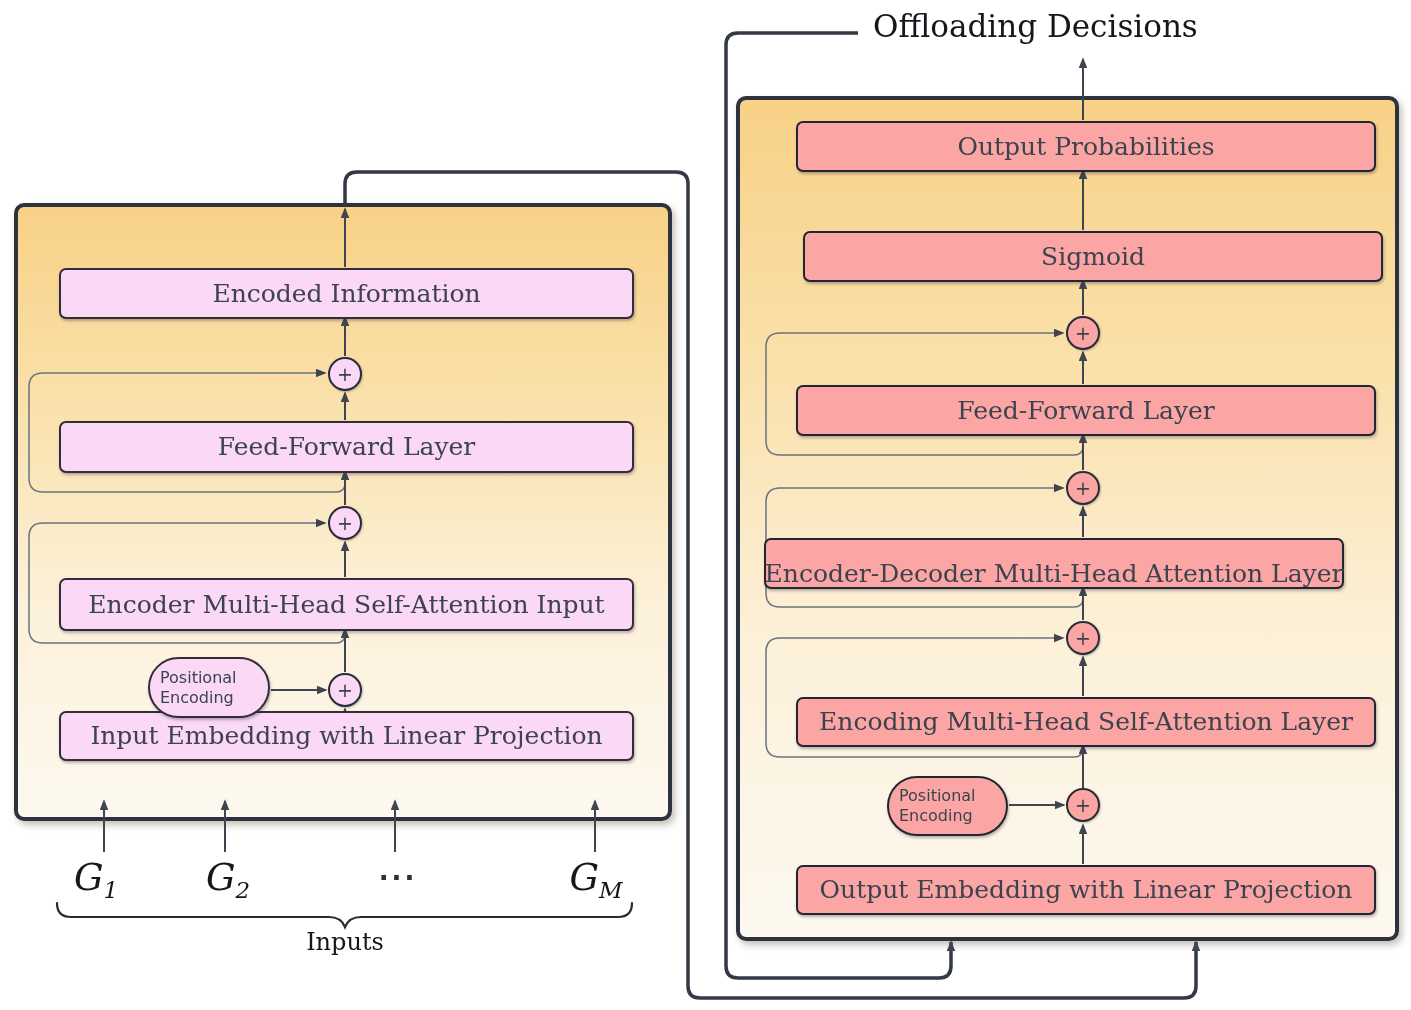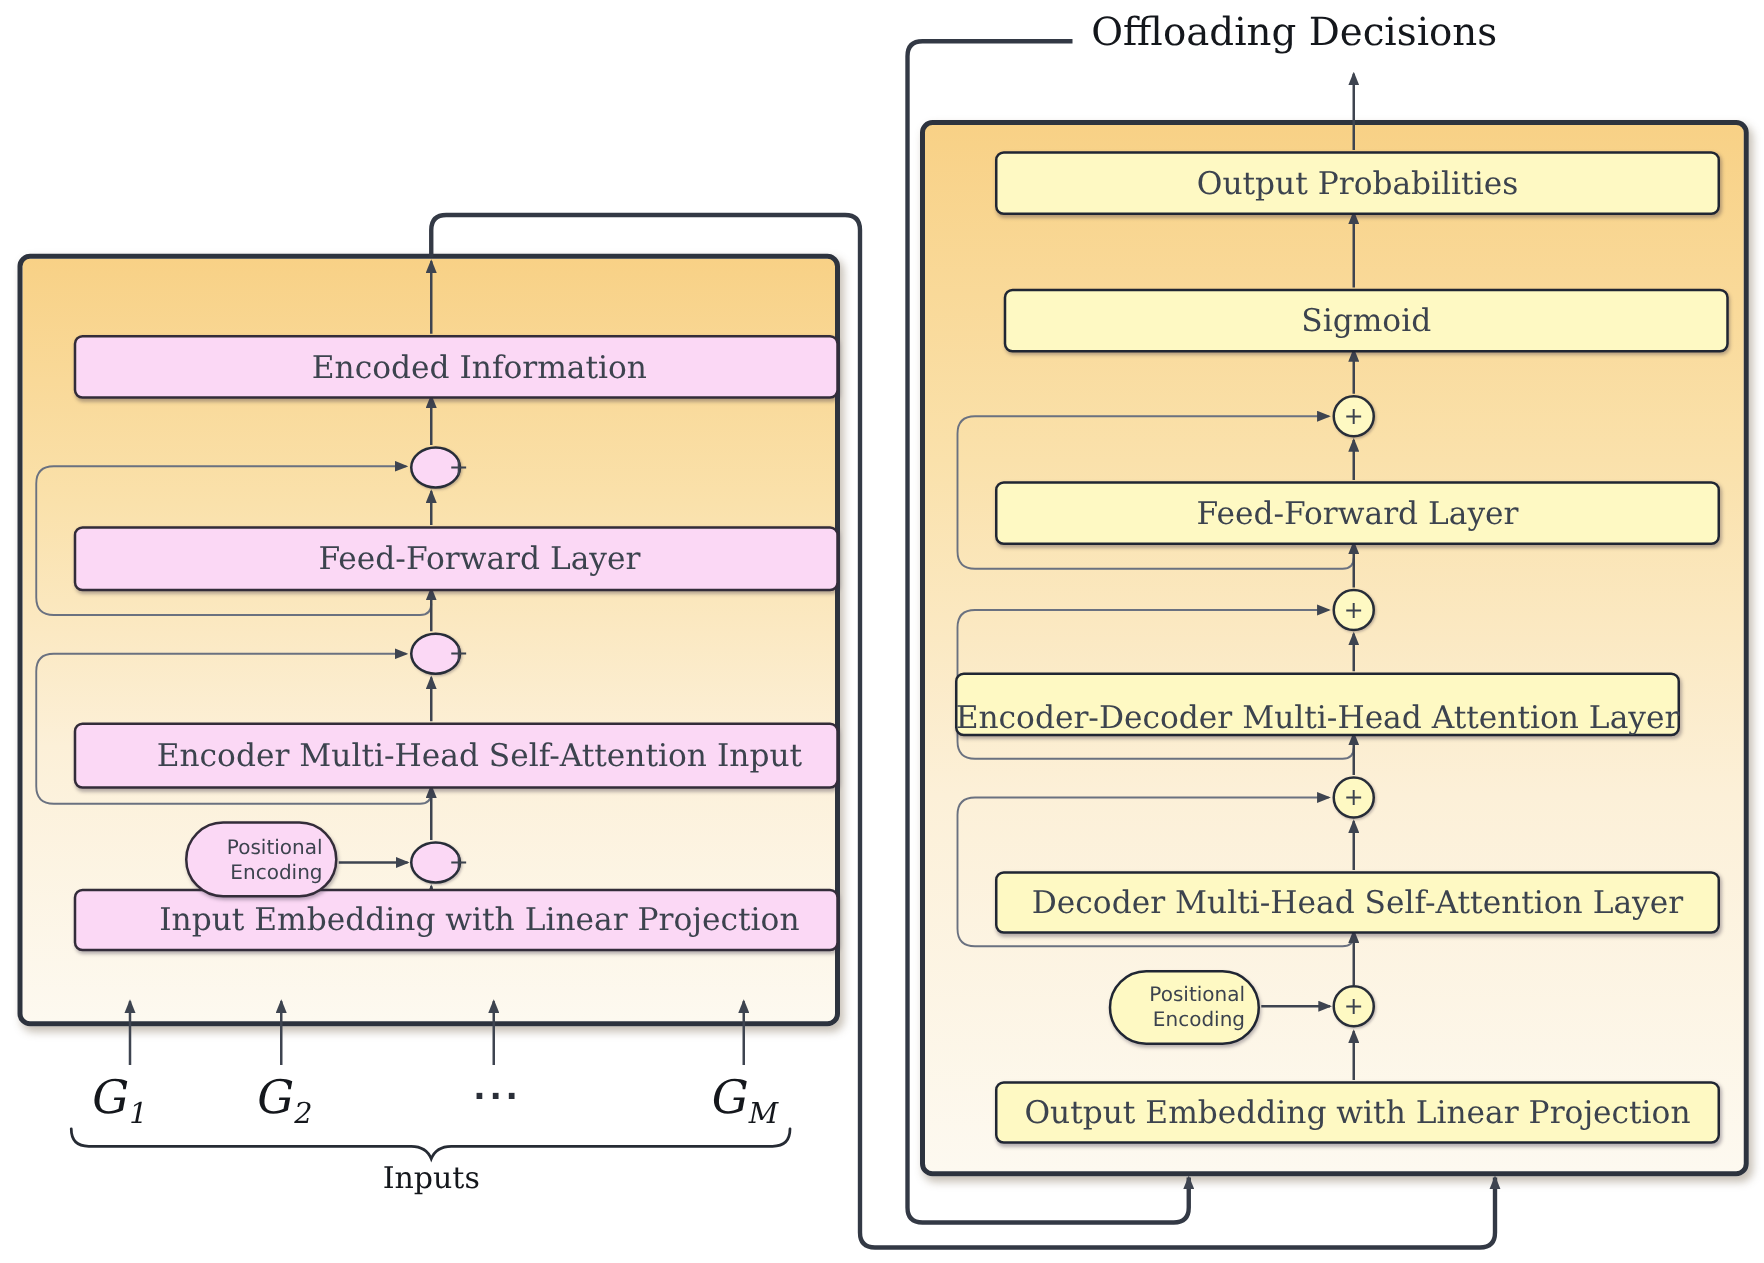--- a/index.html
+++ b/index.html
@@ -4,24 +4,24 @@
 <style>
   html,body{margin:0;padding:0;background:#ffffff;}
   .canvas{position:relative;width:1411px;height:1010px;background:#ffffff;
           font-family:"DejaVu Serif", serif;overflow:hidden;}
   .panel{position:absolute;border:4px solid #2d333e;border-radius:10px;
          background:linear-gradient(180deg,#f8d186 0%,#fae1ab 32%,#fcf0d8 64%,#fdf9f0 100%);
          box-shadow:3px 4px 7px rgba(95,75,45,.35);}
   .node{position:absolute;display:flex;align-items:center;justify-content:center;
         font-size:25px;color:#3c434e;border-radius:7px;white-space:nowrap;
         box-shadow:1px 2px 3px rgba(55,45,65,.35);line-height:1.1;}
-  .pink{background:#fbd8f5;border:2px solid #332c39;padding-left:37px;}
-  .blue{background:#fef9c3;border:2px solid #202633;}
+  .pink{background:#fbd8f5;border:2px solid #332c39;}
+  .blue{background:#fca5a5;border:2px solid #202633;}
   .stadium{position:absolute;display:flex;align-items:center;justify-content:center;
-           text-align:right;border-radius:34px;font-family:"DejaVu Sans", sans-serif;
+           text-align:left;border-radius:34px;font-family:"DejaVu Sans", sans-serif;
            font-size:16px;line-height:1.25;color:#3c434e;white-space:normal;
            box-shadow:1px 2px 3px rgba(55,45,65,.35);padding:0 10px;box-sizing:border-box;}
   .plusc{position:absolute;display:flex;align-items:center;justify-content:center;
          width:34px;height:34px;border-radius:50%;border:2px solid #272d38;box-sizing:border-box;
          font-family:"DejaVu Sans", sans-serif;font-size:19px;color:#3c434e;
          box-shadow:1px 1px 2px rgba(55,45,65,.3);}
   .title{position:absolute;font-size:31px;color:#14171c;text-align:left;}
   .gsym{position:absolute;width:80px;text-align:center;font-style:italic;
         font-size:37px;color:#14171c;}
   .gsym sub{font-size:23px;line-height:0;}
@@ -111,21 +111,21 @@
   <div class="node blue" style="left:803px;top:231px;width:576px;height:47px;">
     <span>Sigmoid</span>
   </div>
   <div class="node blue" style="left:796px;top:385px;width:576px;height:47px;">
     <span>Feed-Forward Layer</span>
   </div>
   <div class="node blue" style="left:764px;top:538px;width:576px;height:47px;align-items:flex-end;">
     <span>Encoder-Decoder Multi-Head Attention Layer</span>
   </div>
   <div class="node blue" style="left:796px;top:697px;width:576px;height:46px;">
-    <span>Decoder Multi-Head Self-Attention Layer</span>
+    <span>Encoding Multi-Head Self-Attention Layer</span>
   </div>
   <div class="node blue" style="left:796px;top:865px;width:576px;height:46px;">
     <span>Output Embedding with Linear Projection</span>
   </div>
   <div class="stadium blue" style="left:887px;top:776px;width:121px;height:60px;">
     <span>Positional Encoding</span>
   </div>
 
   <div class="plusc blue" style="left:1066px;top:316px;">+</div>
   <div class="plusc blue" style="left:1066px;top:471px;">+</div>

